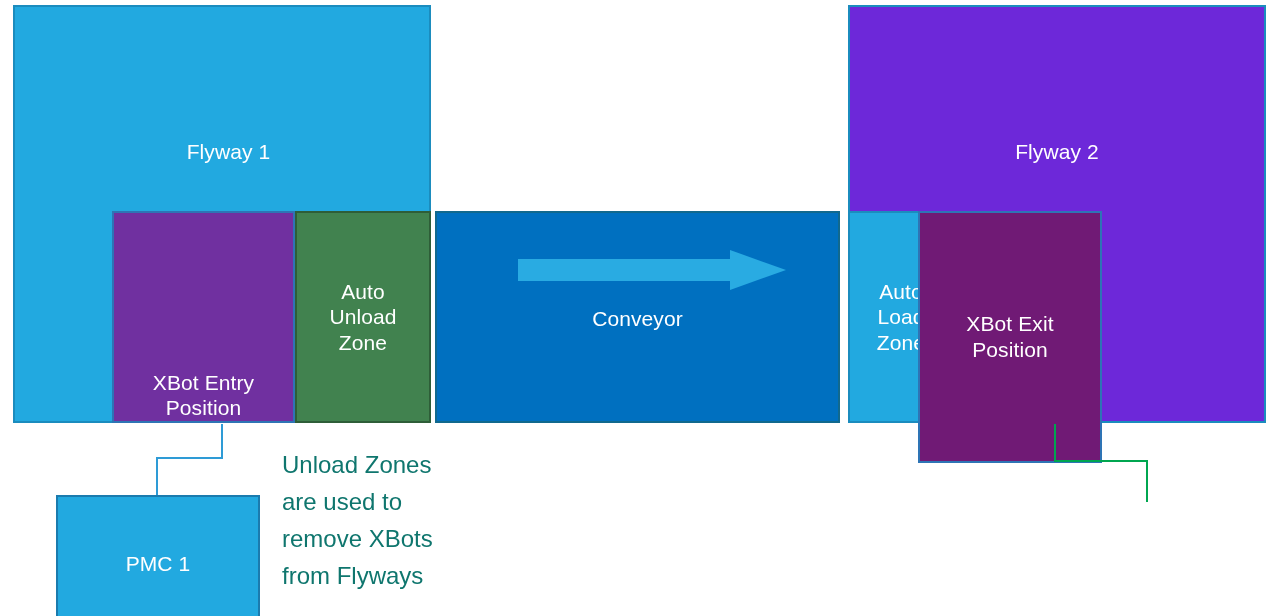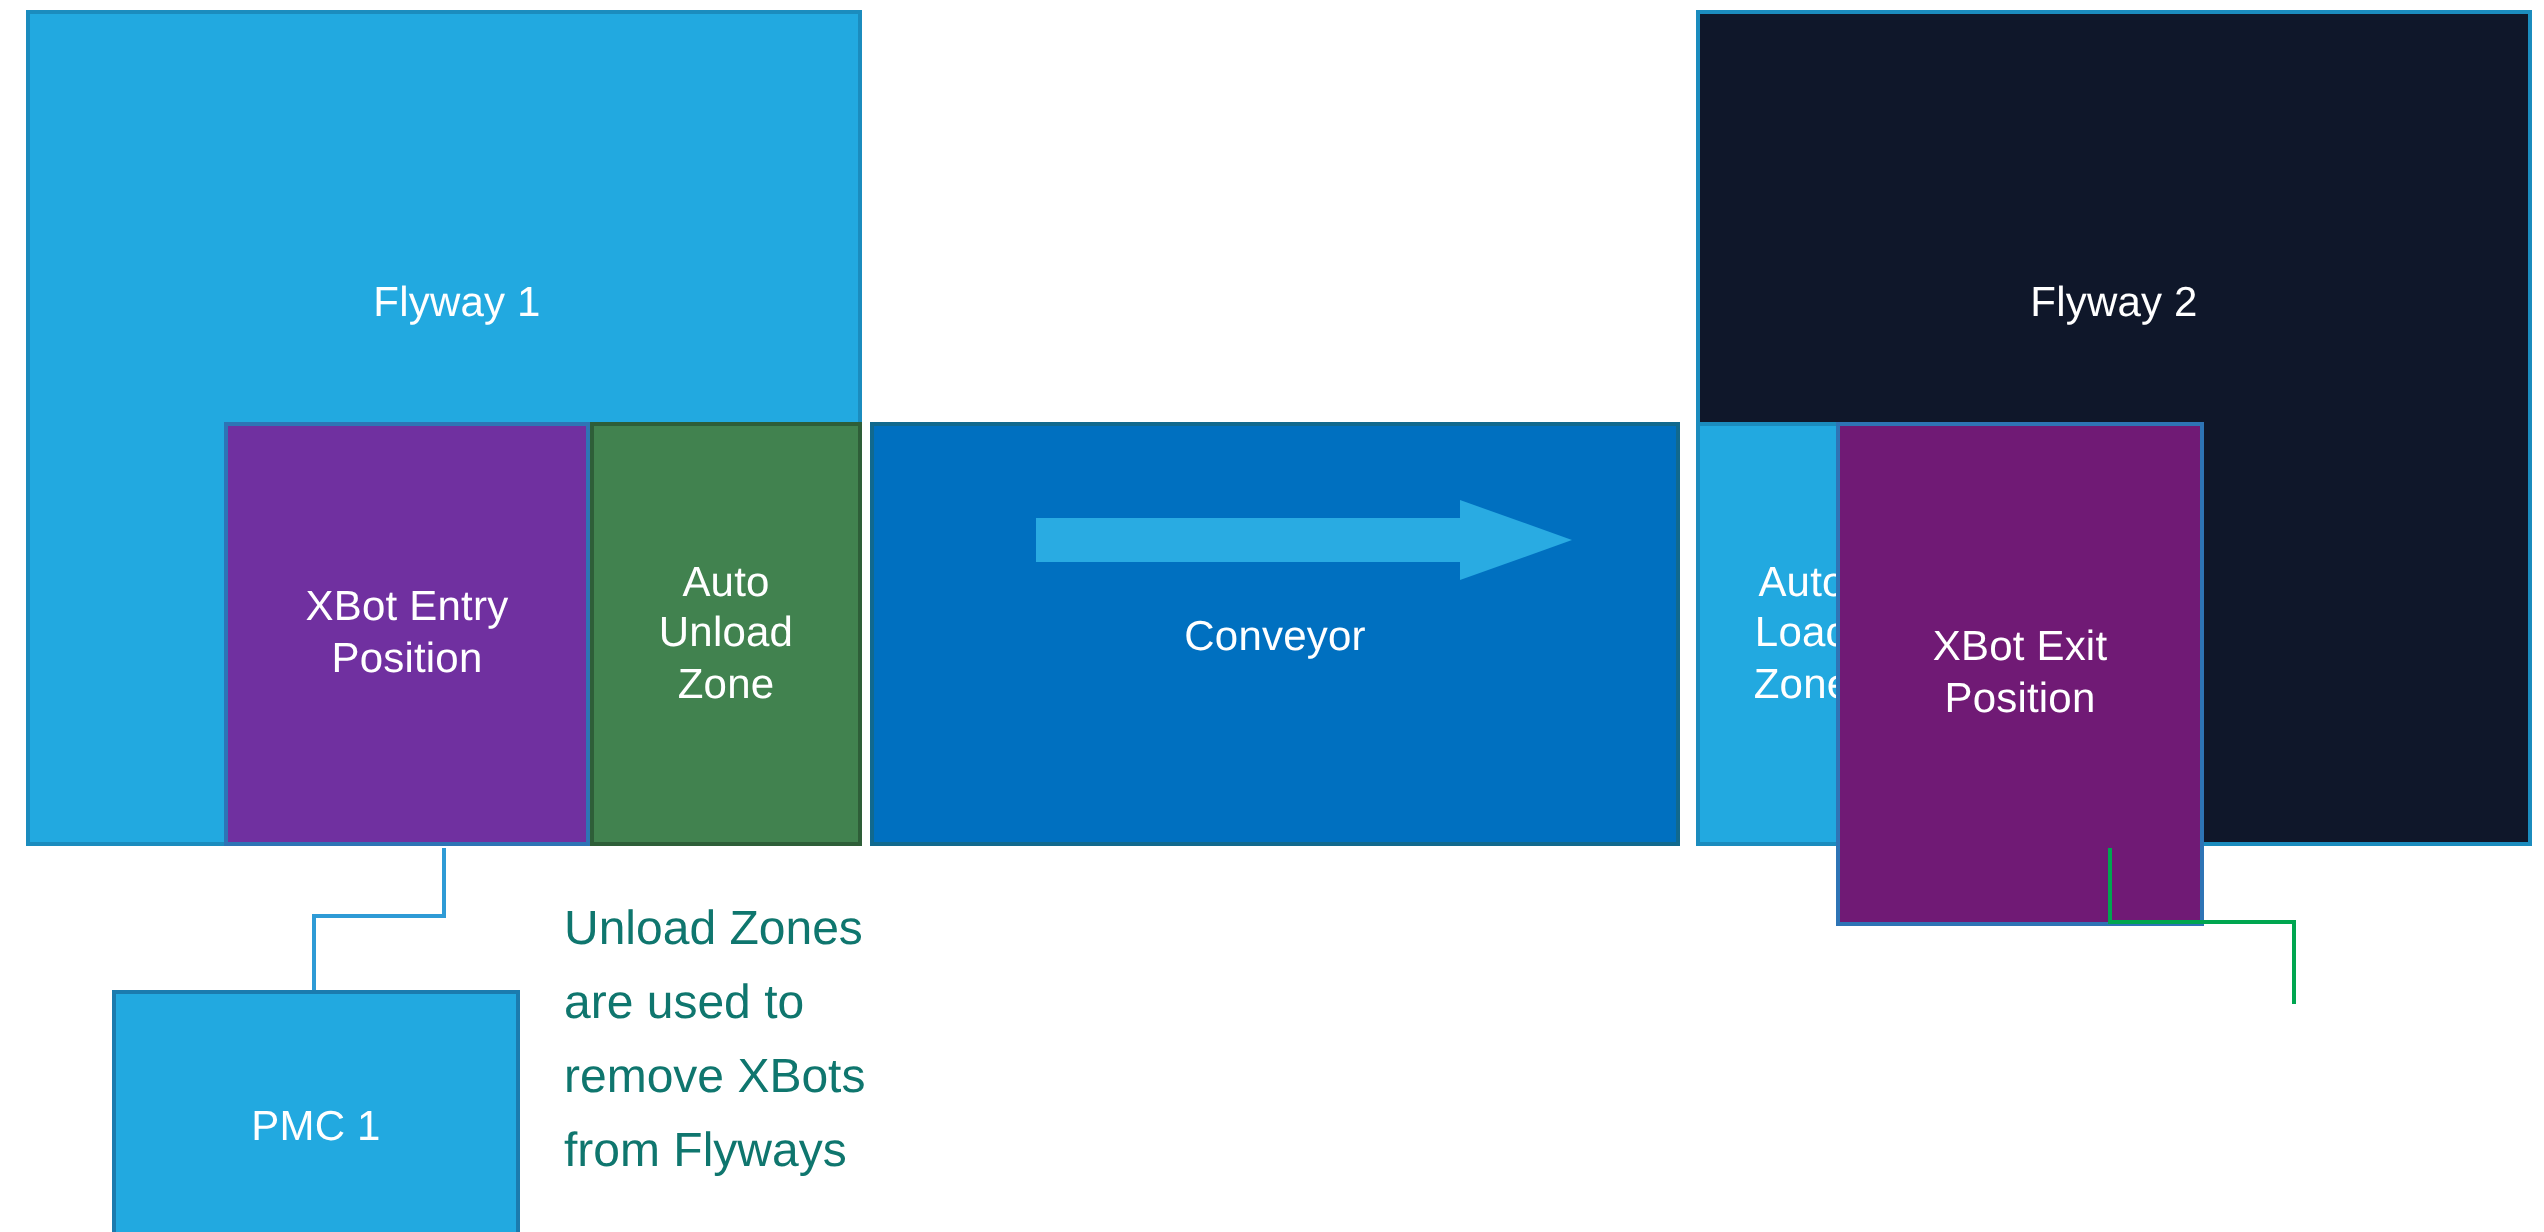--- a/index.html
+++ b/index.html
@@ -37,20 +37,21 @@
     justify-content: center;
     padding-left: 13px;
   }
   #flyway1-label { margin-top: 132px; }
 
   
   #xbot-entry {
     left: 112px; top: 211px; width: 183px; height: 212px;
     background: #7030A0;
     border: 2px solid #2E74B5;
+    align-items: flex-end;
   }
 
   
   #auto-unload {
     left: 295px; top: 211px; width: 136px; height: 212px;
     background: #41824F;
     border: 2px solid #2E5E38;
   }
 
   
@@ -64,21 +65,21 @@
   #conveyor-label { margin-top: 93px; }
   #conveyor-arrow {
     position: absolute;
     left: 518px; top: 250px;
     width: 268px; height: 40px;
   }
 
   
   #flyway2 {
     left: 848px; top: 5px; width: 418px; height: 418px;
-    background: #0f172a;
+    background: #6d28d9;
     border: 2px solid #1B8CBE;
     align-items: flex-start;
     justify-content: center;
   }
   #flyway2-label { margin-top: 132px; }
 
   
   #auto-load {
     left: 848px; top: 211px; width: 106px; height: 212px;
     background: #22A9E0;

